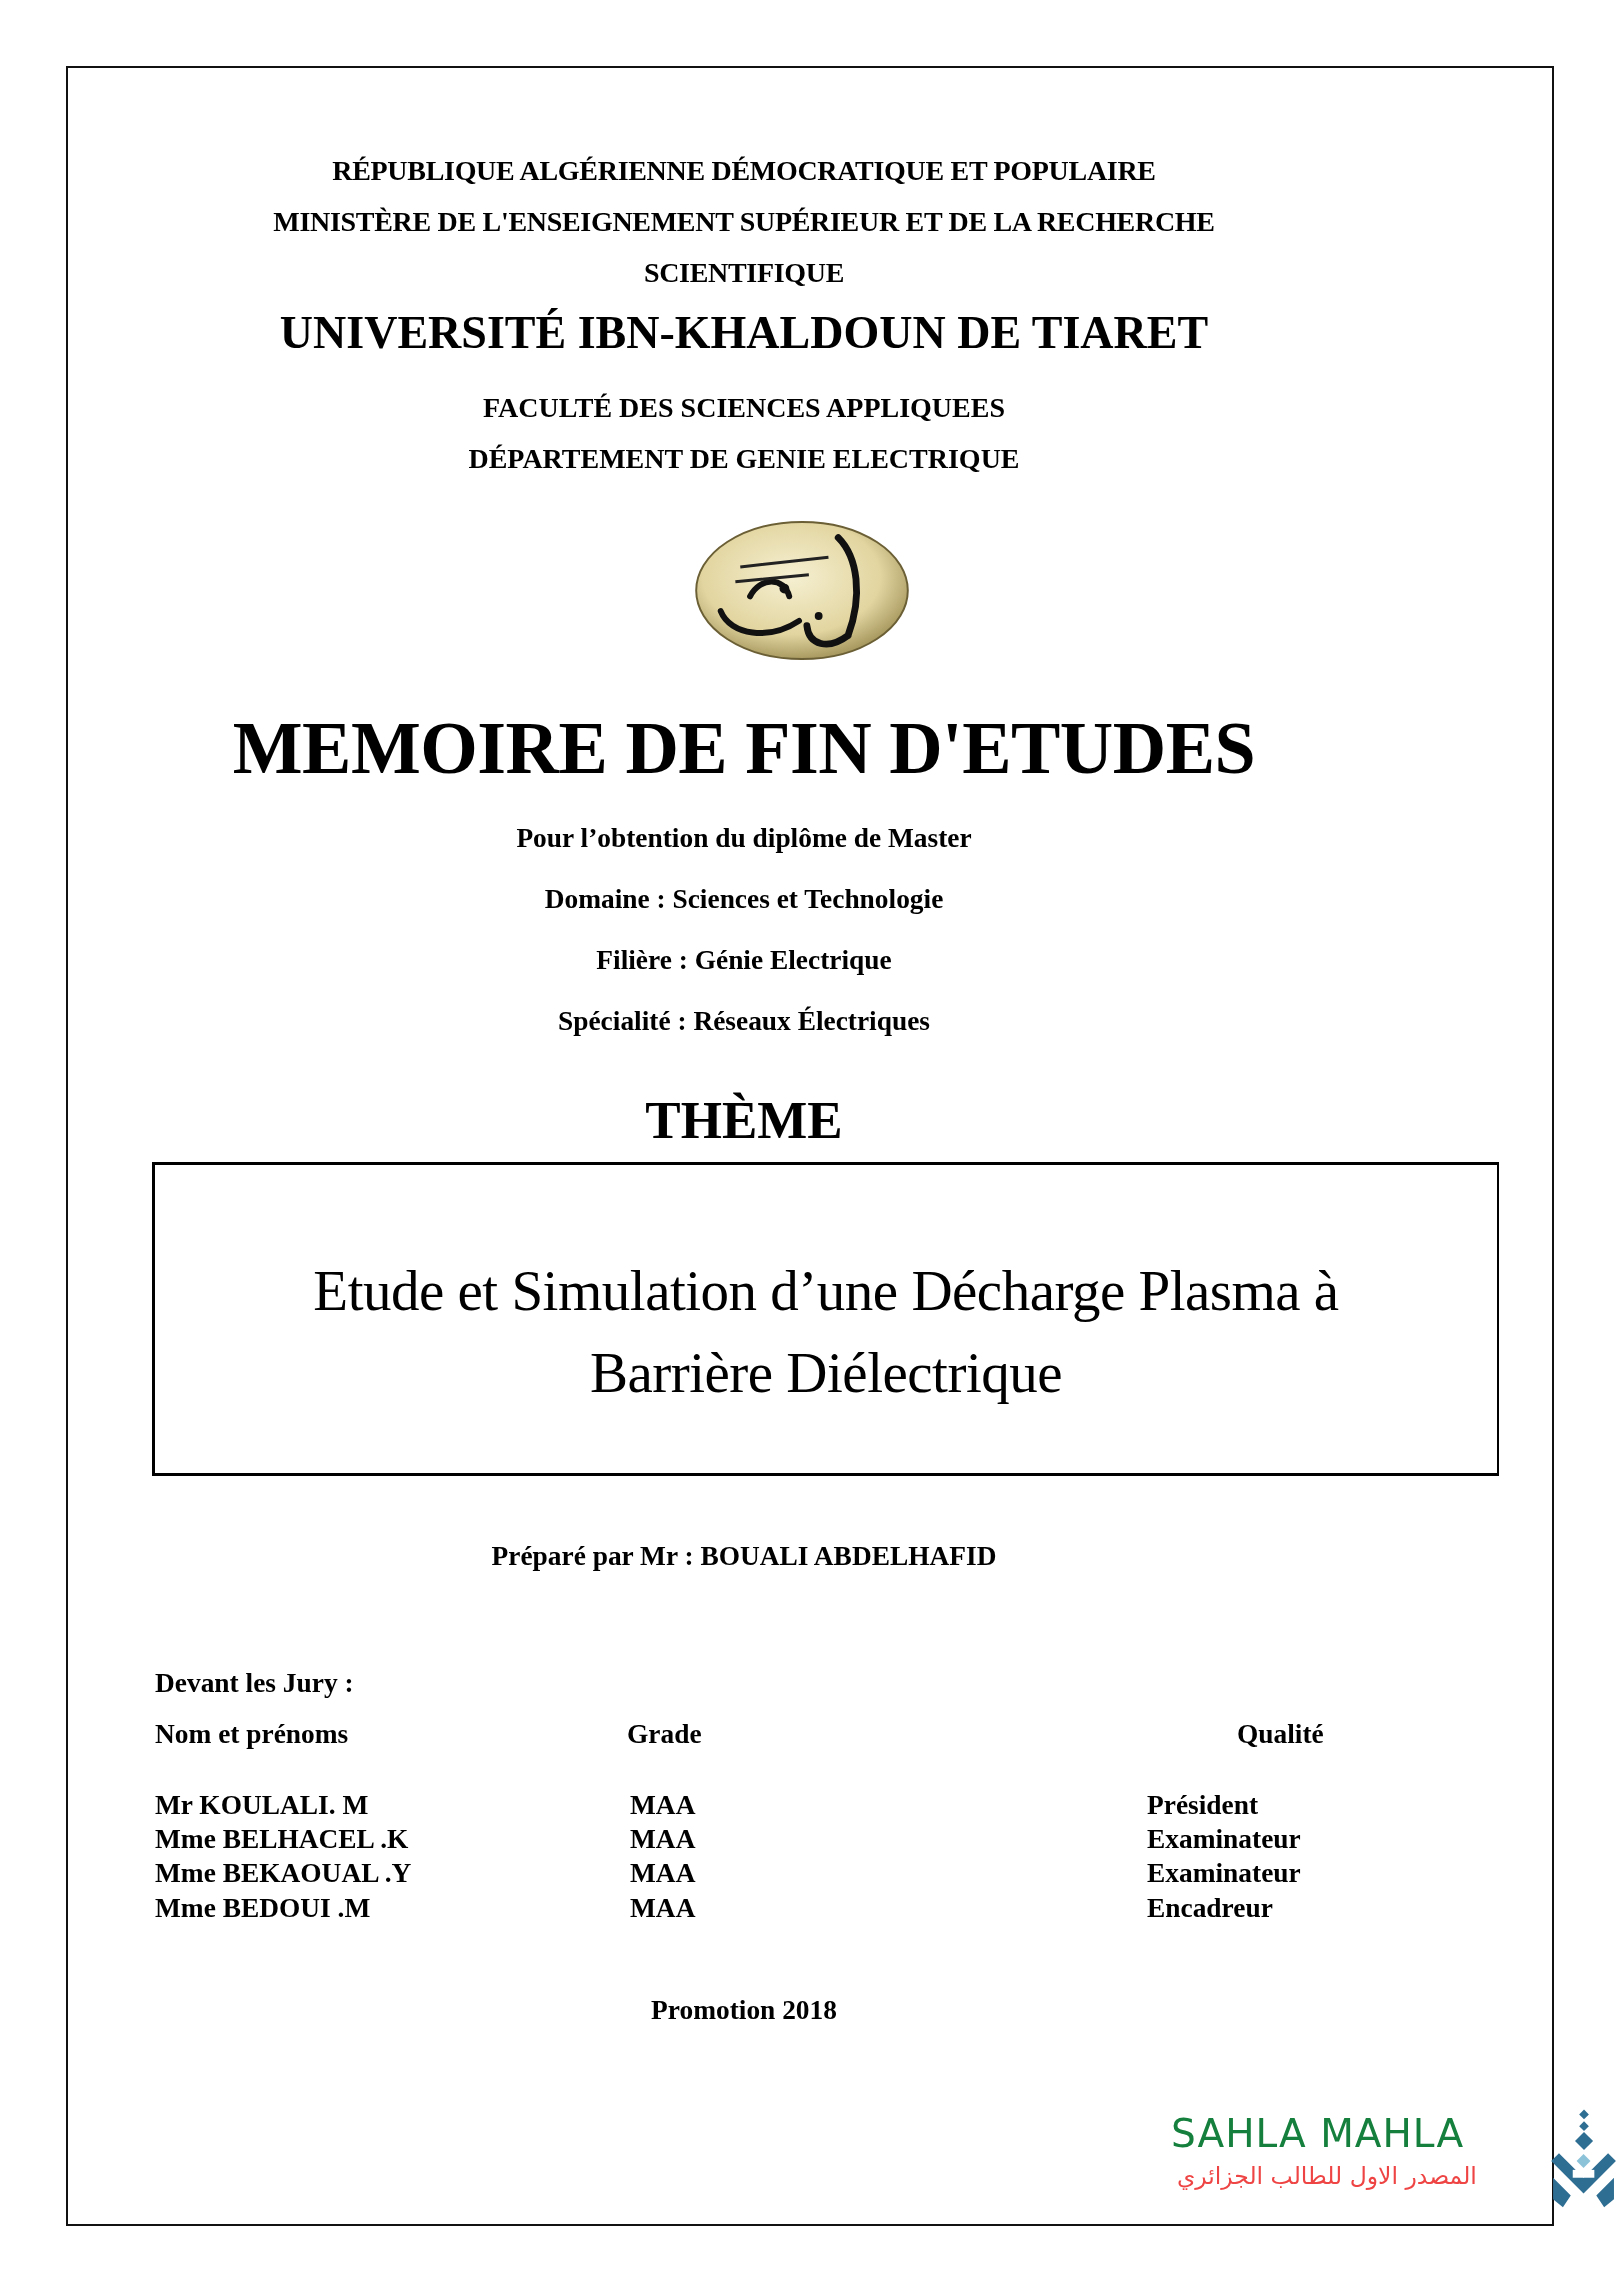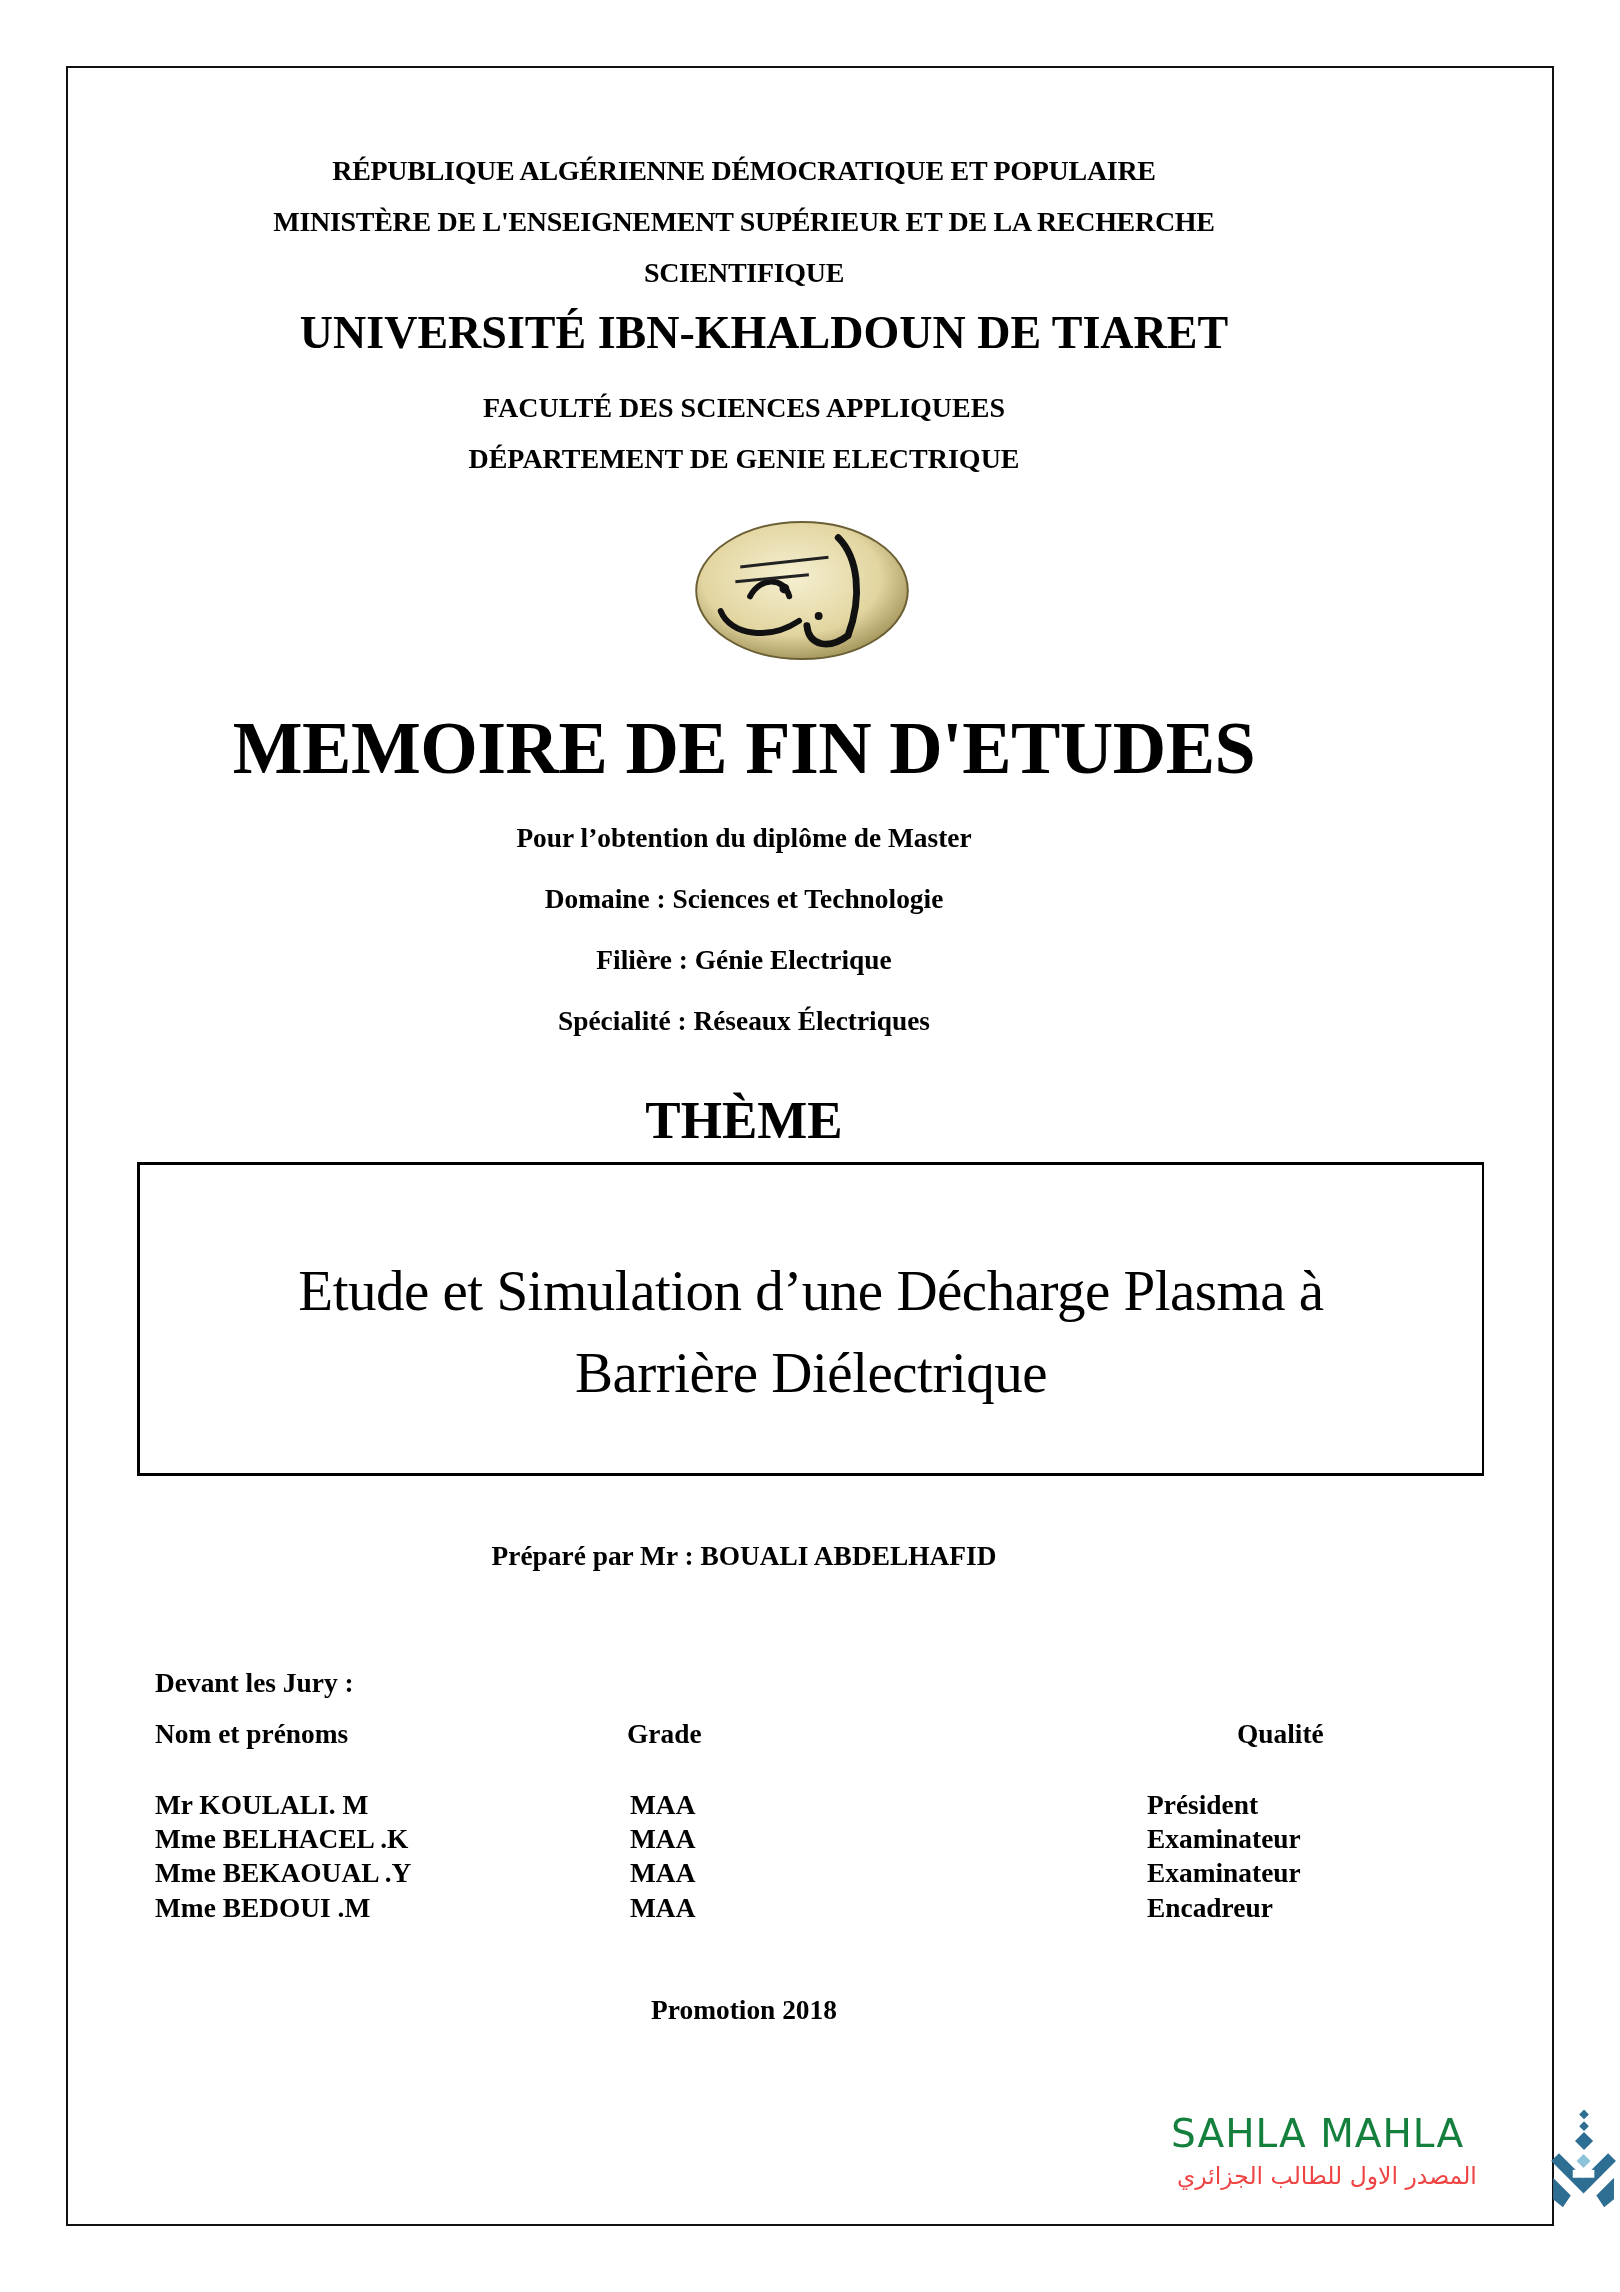--- a/index.html
+++ b/index.html
@@ -15,21 +15,21 @@
   .hdr { font-size: 28px; letter-spacing: -0.3px; }
   .univ { font-size: 46px; }
   .fac { font-size: 28px; }
   .logo {
     position: absolute; left: 691px; top: 518px; width: 222px; height: 145px;
   }
   .memoire { font-size: 74px; letter-spacing: -0.5px; }
   .sub { font-size: 27.4px; }
   .theme-label { font-size: 53px; }
   .theme-box {
-    position: absolute; left: 137px; top: 1162px; width: 1347px; height: 314px;
+    position: absolute; left: 152px; top: 1162px; width: 1347px; height: 314px;
     border: 3.9px solid #000; box-sizing: border-box; border-right-width: 2.9px; padding-left: 28px;
   }
   .theme-title {
     position: absolute; left: 0; top: 85px; width: 100%; text-align: center;
     font-size: 57px; line-height: 82px; font-weight: normal; letter-spacing: -0.5px;
   }
   .left-text { position: absolute; font-weight: bold; font-size: 27.4px; white-space: nowrap; }
   .watermark {
     position: absolute; left: 1171px; top: 2107px; width: 449px; height: 118px;
   }
@@ -43,21 +43,21 @@
   }
 </style>
 </head>
 <body>
 
 <div class="page-border"></div>
 
 <div class="center hdr" style="top:155px;">RÉPUBLIQUE ALGÉRIENNE DÉMOCRATIQUE ET POPULAIRE</div>
 <div class="center hdr" style="top:206px;">MINISTÈRE DE L'ENSEIGNEMENT SUPÉRIEUR ET DE LA RECHERCHE</div>
 <div class="center hdr" style="top:257px;">SCIENTIFIQUE</div>
-<div class="center univ" style="top:306px;margin-left:20px;">UNIVERSITÉ IBN-KHALDOUN DE TIARET</div>
+<div class="center univ" style="top:306px;">UNIVERSITÉ IBN-KHALDOUN DE TIARET</div>
 <div class="center fac" style="top:392px;">FACULTÉ DES SCIENCES APPLIQUEES</div>
 <div class="center fac" style="top:443px;">DÉPARTEMENT DE GENIE ELECTRIQUE</div>
 
 <div class="logo">
   <svg width="222" height="145" viewBox="0 0 226 148">
     <defs>
       <radialGradient id="g1" cx="45%" cy="40%" r="60%">
         <stop offset="0%" stop-color="#f6f0d2"></stop>
         <stop offset="70%" stop-color="#e2d5a0"></stop>
         <stop offset="100%" stop-color="#a89a60"></stop>

